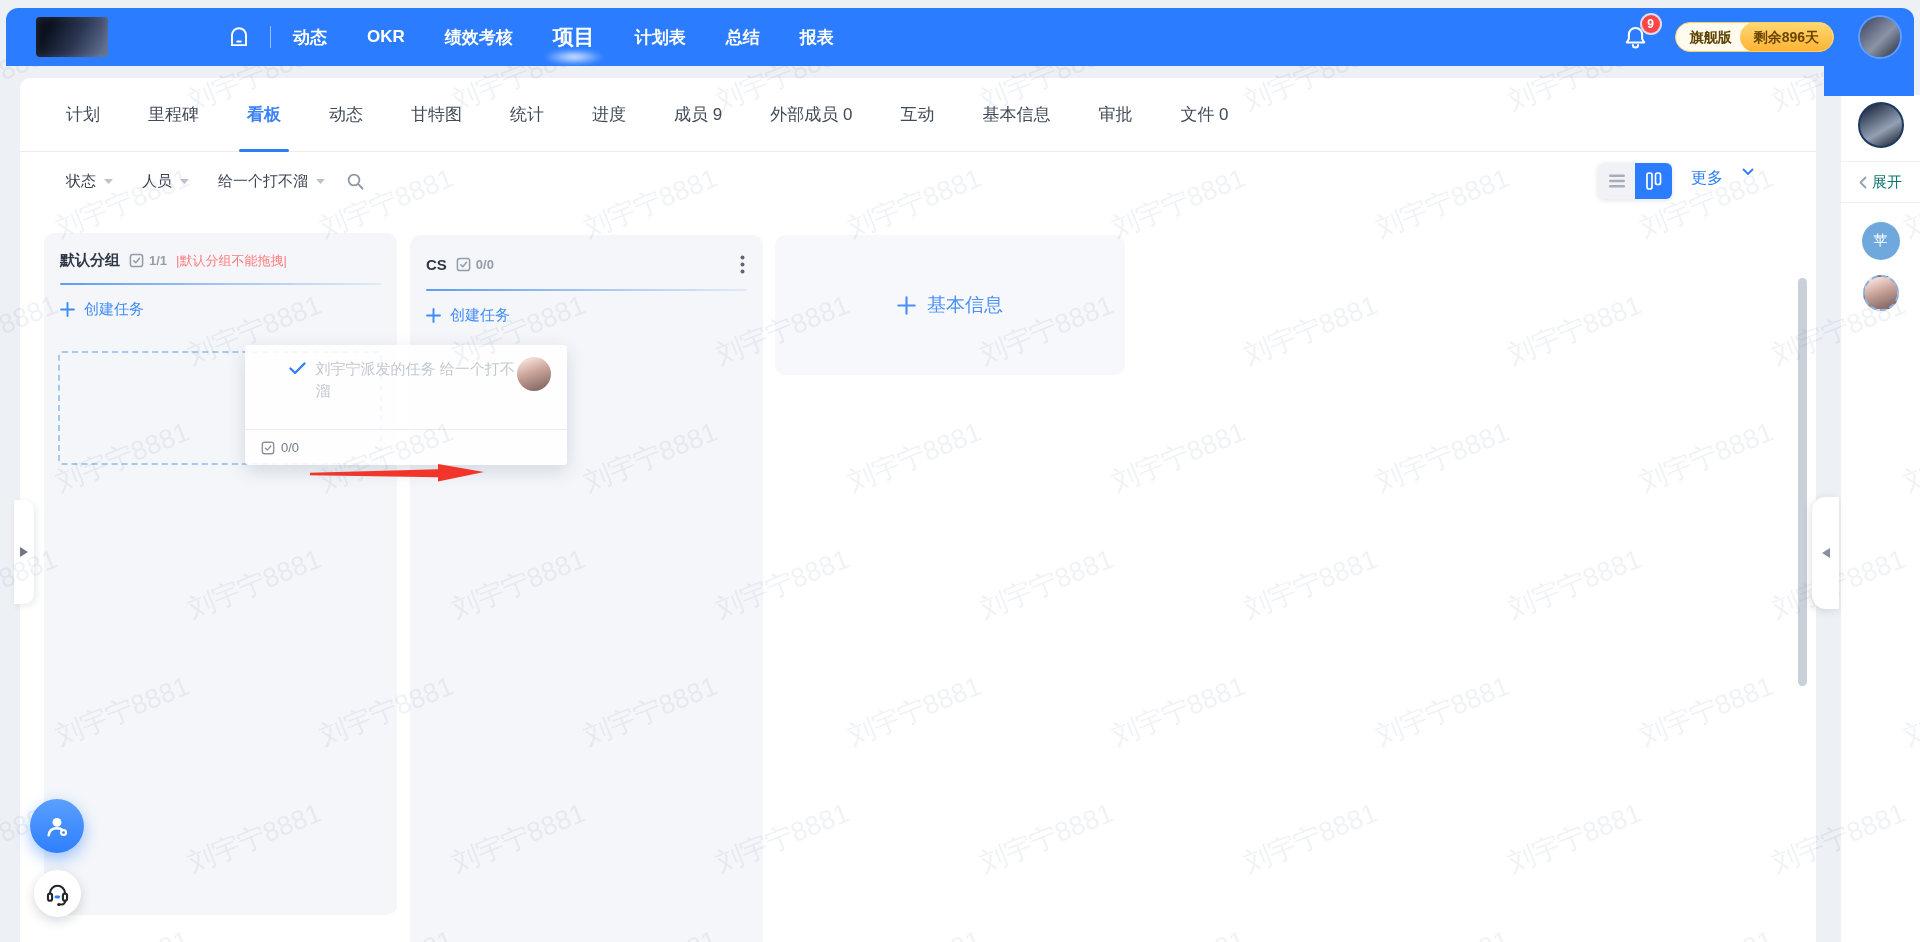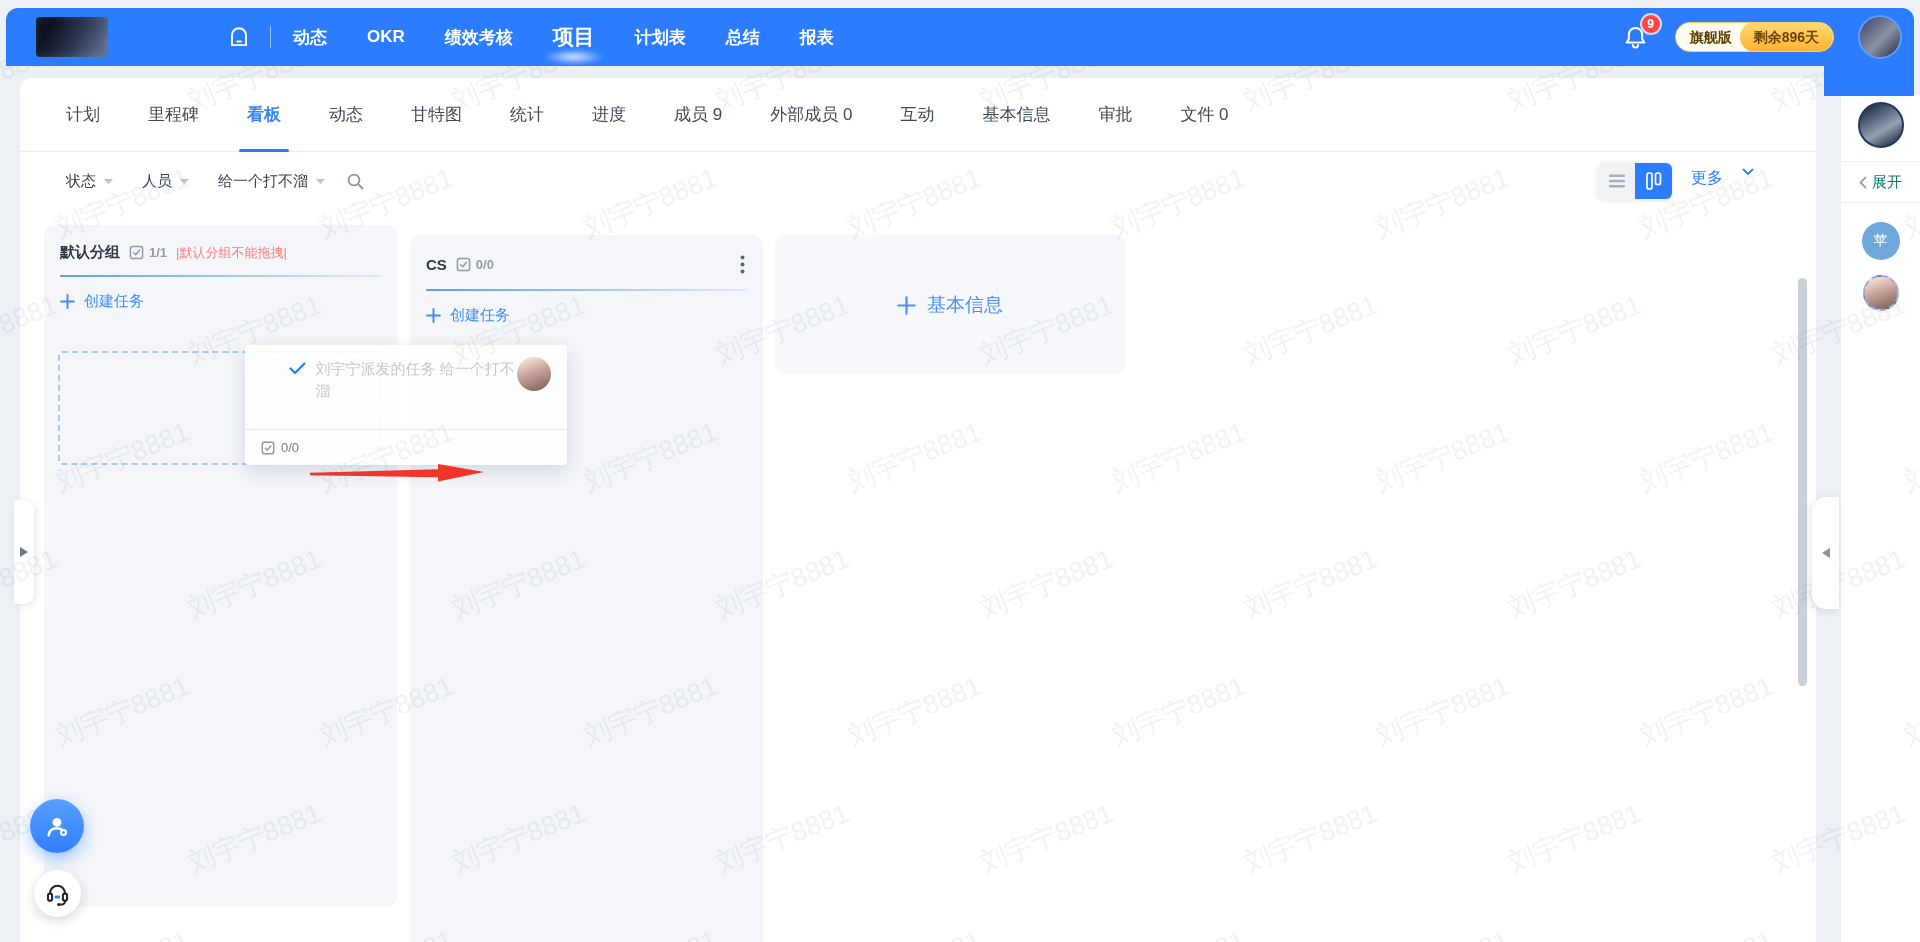--- a/index.html
+++ b/index.html
@@ -79,21 +79,21 @@
     position:absolute; right:144px; top:11px; display:flex; border-radius:6px; overflow:hidden;
     background:#fff; box-shadow:0 1px 5px rgba(31,45,61,.14); cursor:pointer;
   }
   .vt-btn { width:37px; height:36px; display:flex; align-items:center; justify-content:center; }
   .vt-list { background:#f0f2f5; }
   .vt-board { background:#2b7cfe; }
   .more-btn { position:absolute; right:62px; top:16px; display:flex; align-items:flex-start; gap:19px; color:#2c7df6; font-size:16px; cursor:pointer; }
 
   
   .kanban-col { position:absolute; background:#f4f6f9; border-radius:10px; padding:18px 16px 0; }
-  .col-1 { left:24px; top:147px; width:353px; height:682px; }
+  .col-1 { left:24px; top:155px; width:353px; height:682px; }
   .col-2 { left:390px; top:157px; width:353px; height:707px; border-radius:10px 10px 0 0; }
   .col-head { display:flex; align-items:center; gap:9px; }
   .col-title { font-size:15px; font-weight:700; color:#2e3745; }
   .col-count { display:flex; align-items:center; gap:5px; color:#939ca9; font-size:13px; font-weight:700; }
   .col-note { color:#ff7d7e; font-size:13px; }
   .col-dots { margin-left:auto; cursor:pointer; padding:2px; }
   .col-line { height:2px; margin-top:13px; border-radius:1px;
     background:linear-gradient(90deg,#5d9cf1 0%,#a9c9f0 55%,#e2eaf5 100%); }
   .col-create { margin-top:15px; display:flex; align-items:center; gap:9px; color:#3f8cf7; font-size:15px; cursor:pointer; }
 

